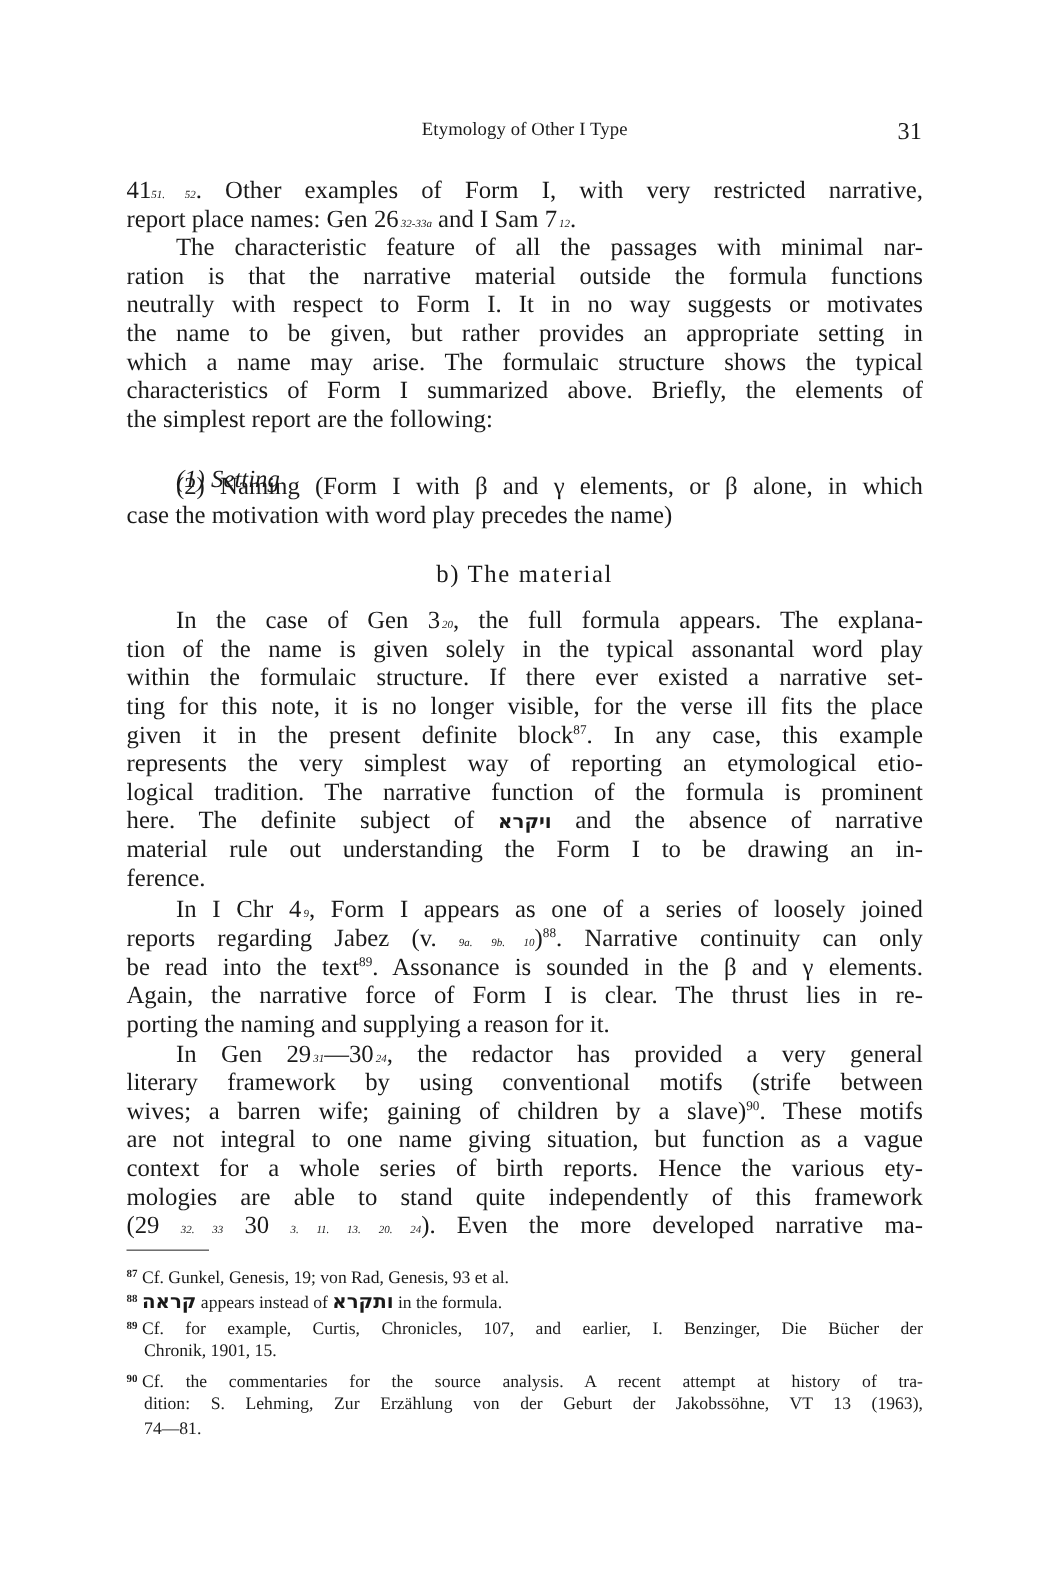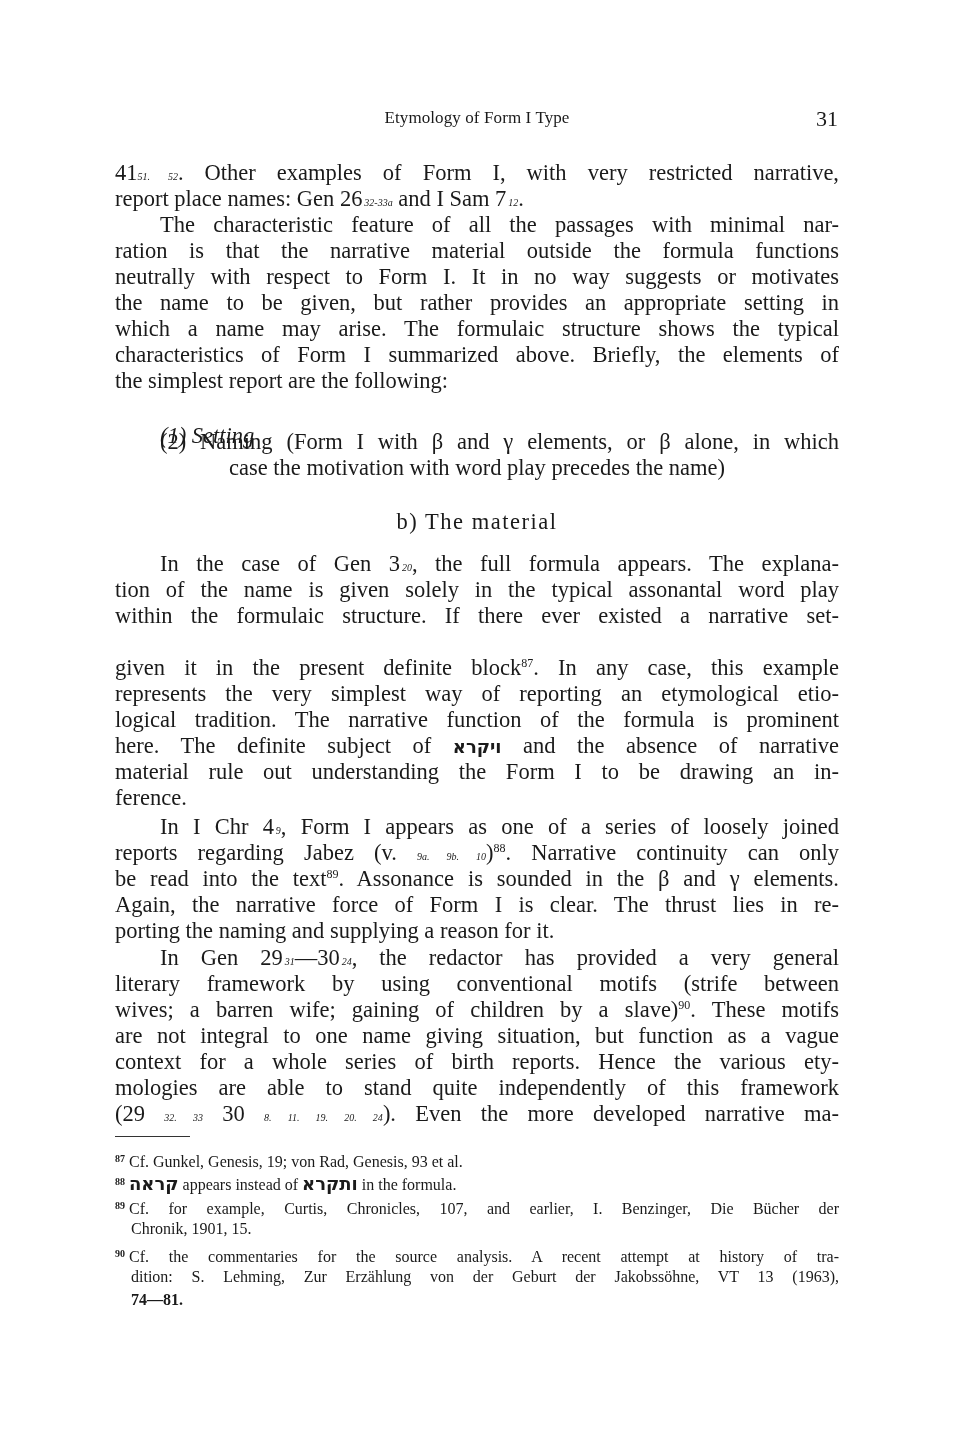--- a/index.html
+++ b/index.html
@@ -24,71 +24,72 @@
   .fn.just { text-align: justify; text-align-last: justify; }
   .fn .num { font-size: 10px; font-weight: bold; vertical-align: 5px; margin-right: 4px; }
   .fn.cont { left: 131px; width: 708px; }
 </style>
 </head>
 <body>
 
 <div class="page">
 
   <div class="running-head">
-    <div class="running-title">Etymology of Form I Type</div>
+    <div class="running-title">Etymology of Other I Type</div>
     <div class="page-number">31</div>
   </div>
 
   <div class="line just" style="top:160px;"><span>41</span><span class="small">51. 52</span><span>. Other examples of Form I, with very restricted narrative,</span></div>
   <div class="line" style="top:186px;"><span>report place names: Gen 26</span> <span class="small">32-33a</span><span> and I Sam 7</span> <span class="small">12</span><span>.</span></div>
 
   <div class="line just indent" style="top:212px;">The characteristic feature of all the passages with minimal nar-</div>
   <div class="line just" style="top:238px;">ration is that the narrative material outside the formula functions</div>
   <div class="line just" style="top:264px;">neutrally with respect to Form I. It in no way suggests or motivates</div>
   <div class="line just" style="top:290px;">the name to be given, but rather provides an appropriate setting in</div>
   <div class="line just" style="top:342px;">characteristics of Form I summarized above. Briefly, the elements of</div>
   <div class="line just" style="top:316px;">which a name may arise. The formulaic structure shows the typical</div>
   <div class="line" style="top:368px;">the simplest report are the following:</div>
 
   <div class="line indent" style="top:423px;font-style:italic;">(1) Setting</div>
   <div class="line just indent" style="top:429px;">(2) Naming (Form I with β and γ elements, or β alone, in which</div>
-  <div class="line" style="top:455px;text-align:center;">case the motivation with word play precedes the name)</div>
+  <div class="line" style="top:455px;">case the motivation with word play precedes the name)</div>
 
   <div class="line center" style="top:509px;">b) The material</div>
 
   <div class="line just indent" style="top:551px;"><span>In the case of Gen 3</span> <span class="small">20</span><span>, the full formula appears. The explana-</span></div>
   <div class="line just" style="top:577px;">tion of the name is given solely in the typical assonantal word play</div>
   <div class="line just" style="top:603px;">within the formulaic structure. If there ever existed a narrative set-</div>
+  <div class="line just" style="top:629px;">ting for this note, it is no longer visible, for the verse ill fits the place</div>
   <div class="line just" style="top:655px;"><span>given it in the present definite block</span><sup>87</sup><span>. In any case, this example</span></div>
   <div class="line just" style="top:681px;">represents the very simplest way of reporting an etymological etio-</div>
   <div class="line just" style="top:707px;">logical tradition. The narrative function of the formula is prominent</div>
   <div class="line just" style="top:733px;"><span>here. The definite subject of </span><span class="heb" dir="rtl">ויקרא</span><span> and the absence of narrative</span></div>
   <div class="line just" style="top:759px;">material rule out understanding the Form I to be drawing an in-</div>
   <div class="line" style="top:785px;">ference.</div>
 
   <div class="line just indent" style="top:814px;"><span>In I Chr 4</span> <span class="small">9</span><span>, Form I appears as one of a series of loosely joined</span></div>
   <div class="line just" style="top:840px;"><span>reports regarding Jabez (v. </span><span class="small">9a. 9b. 10</span><span>)</span><sup>88</sup><span>. Narrative continuity can only</span></div>
   <div class="line just" style="top:866px;"><span>be read into the text</span><sup>89</sup><span>. Assonance is sounded in the β and γ elements.</span></div>
   <div class="line just" style="top:892px;">Again, the narrative force of Form I is clear. The thrust lies in re-</div>
   <div class="line" style="top:918px;">porting the naming and supplying a reason for it.</div>
 
   <div class="line just indent" style="top:945px;"><span>In Gen 29</span> <span class="small">31</span><span>—30</span> <span class="small">24</span><span>, the redactor has provided a very general</span></div>
   <div class="line just" style="top:971px;">literary framework by using conventional motifs (strife between</div>
   <div class="line just" style="top:997px;"><span>wives; a barren wife; gaining of children by a slave)</span><sup>90</sup><span>. These motifs</span></div>
   <div class="line just" style="top:1023px;">are not integral to one name giving situation, but function as a vague</div>
   <div class="line just" style="top:1049px;">context for a whole series of birth reports. Hence the various ety-</div>
   <div class="line just" style="top:1075px;">mologies are able to stand quite independently of this framework</div>
-  <div class="line just" style="top:1101px;"><span>(29 </span><span class="small">32. 33</span><span> 30 </span><span class="small">8. 11. 19. 20. 24</span><span>). Even the more developed narrative ma-</span></div>
+  <div class="line just" style="top:1101px;"><span>(29 </span><span class="small">32. 33</span><span> 30 </span><span class="small">3. 11. 13. 20. 24</span><span>). Even the more developed narrative ma-</span></div>
 
   <div class="fn-rule"></div>
 
   <div class="fn" style="top:1148px;"><span class="num">87</span><span>Cf. Gunkel, Genesis, 19; von Rad, Genesis, 93 et al.</span></div>
 
   <div class="fn" style="top:1171px;"><span class="num">88</span><span class="heb" dir="rtl">קראה</span><span> appears instead of </span><span class="heb" dir="rtl">ותקרא</span><span> in the formula.</span></div>
 
   <div class="fn just" style="top:1195px;"><span class="num">89</span><span>Cf. for example, Curtis, Chronicles, 107, and earlier, I. Benzinger, Die Bücher der</span></div>
   <div class="fn cont" style="top:1218px;">Chronik, 1901, 15.</div>
 
   <div class="fn just" style="top:1243px;"><span class="num">90</span><span>Cf. the commentaries for the source analysis. A recent attempt at history of tra-</span></div>
   <div class="fn cont just" style="top:1266px;">dition: S. Lehming, Zur Erzählung von der Geburt der Jakobssöhne, VT 13 (1963),</div>
-  <div class="fn cont" style="top:1289px;font-weight:bold;">74—81.</div>
+  <div class="fn cont" style="top:1289px;">74—81.</div>
 
 </div>
 
 </body></html>

